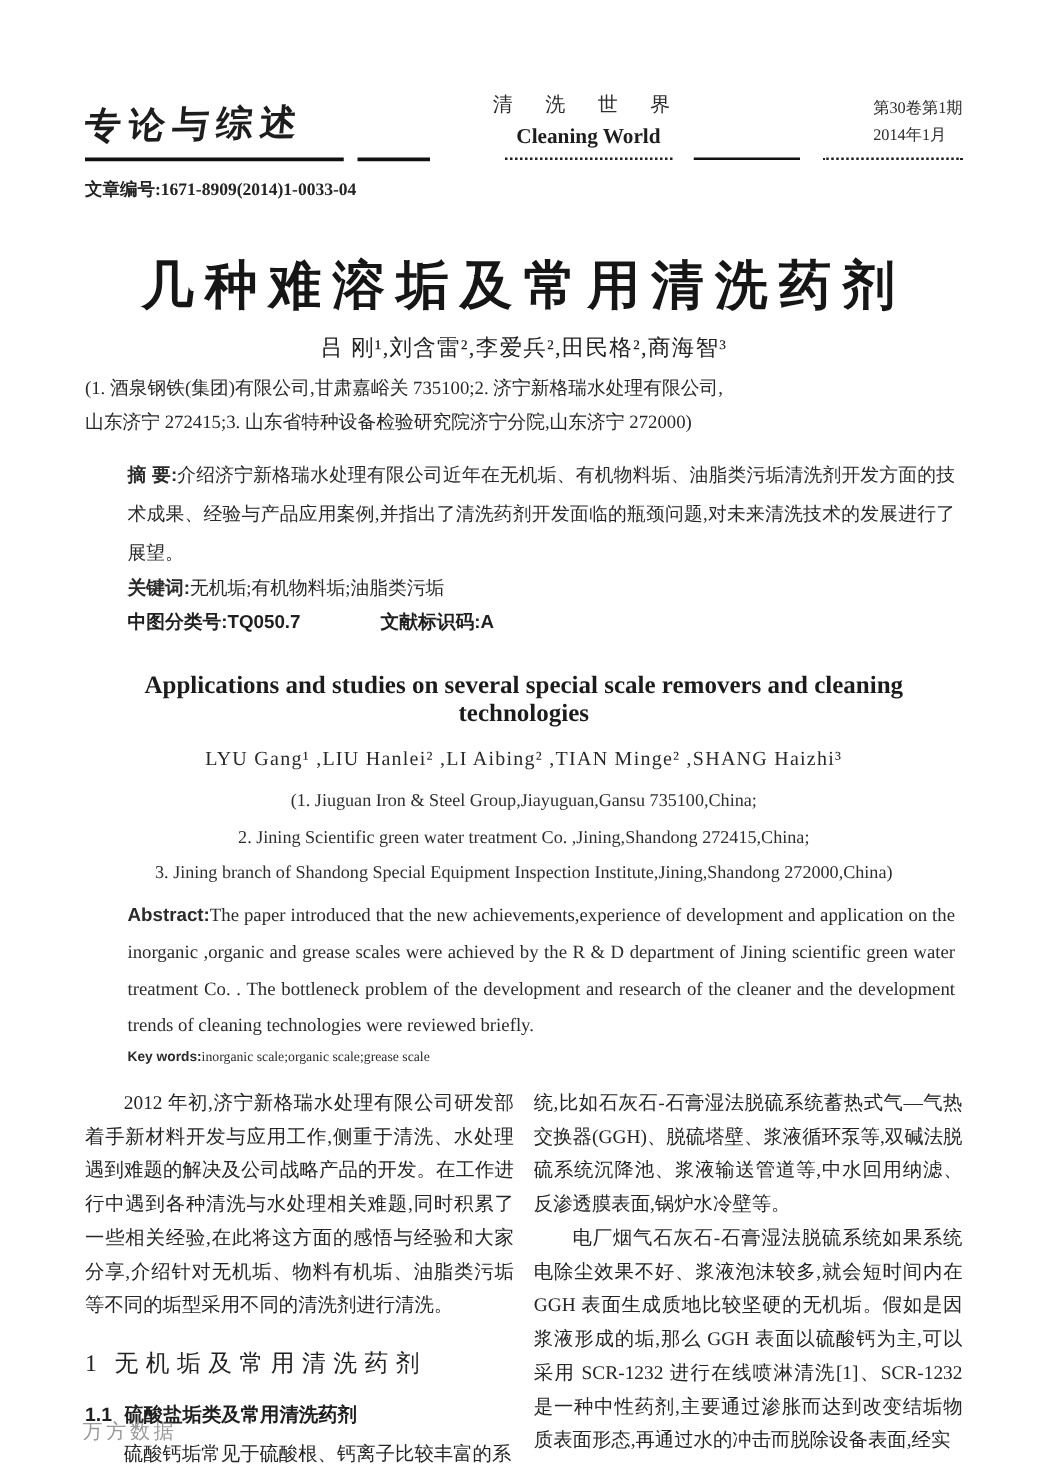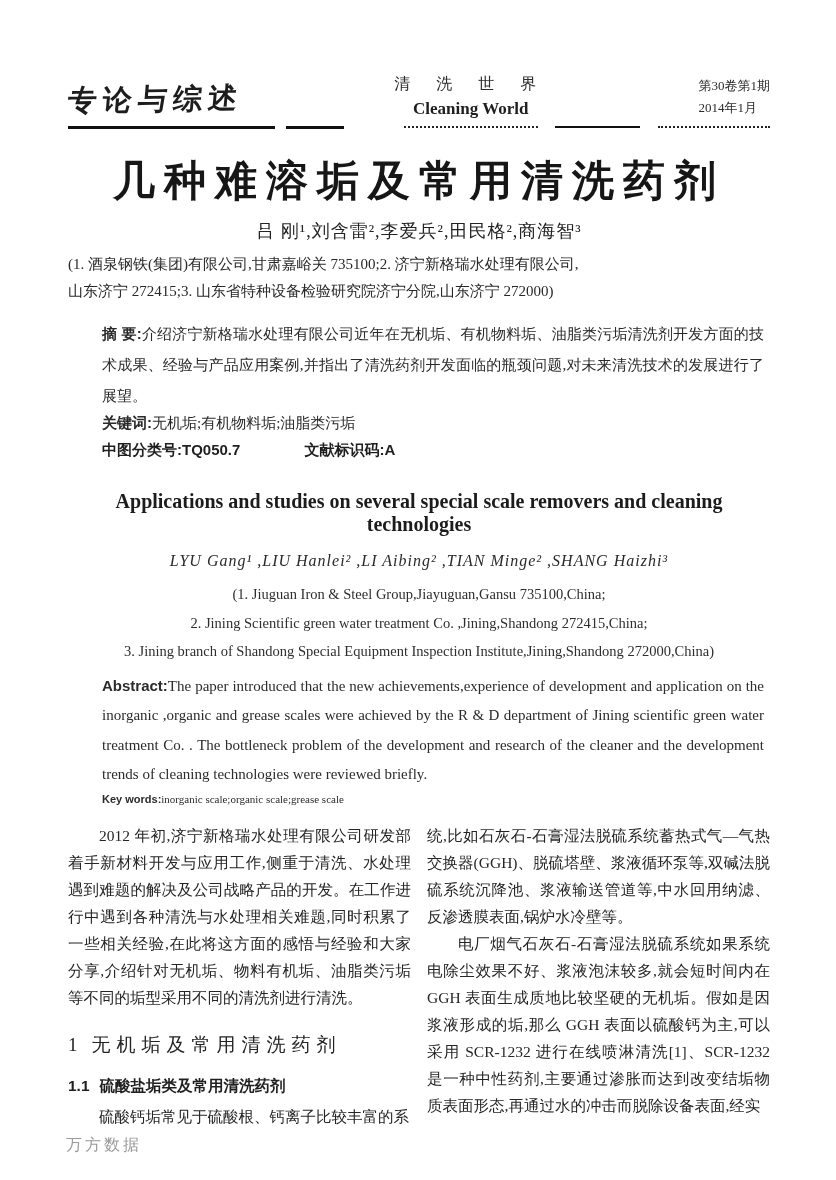--- a/index.html
+++ b/index.html
@@ -44,21 +44,21 @@
   .seg-solid-a { left: 0;   width: 207px; border-top: 3px solid #111; }
   .seg-solid-b { left: 218px; width: 58px; border-top: 3px solid #111; }
   .seg-dot-a   { left: 336px; width: 134px; border-top: 2px dotted #222; }
   .seg-solid-c { left: 487px; width: 85px; border-top: 2px solid #111; }
   .seg-dot-b   { left: 590px; width: 112px; border-top: 2px dotted #222; }
 
   .article-no { margin-top: 12px; font-size: 14px; font-weight: 600; color: #242424; }
 
   
   .cn-title {
-    margin-top: 22px;
+    margin-top: 39px;
     text-align: center;
     font-family: "Liberation Sans", "DejaVu Sans", sans-serif;
     font-size: 42px;
     font-weight: 700;
     letter-spacing: 9px;
     color: #161616;
     white-space: nowrap;
   }
   .cn-authors { margin-top: 10px; text-align: center; font-size: 18px; letter-spacing: 1px; color: #232323; }
   .cn-affil { margin-top: 8px; font-size: 15px; line-height: 1.8; color: #282828; }
@@ -72,21 +72,21 @@
   .clc-gap { display: inline-block; width: 64px; }
 
   
   .en-title {
     margin-top: 30px;
     text-align: center;
     font-size: 20px;
     font-weight: 700;
     color: #1c1c1c;
   }
-  .en-authors { margin-top: 16px; text-align: center; font-size: 16px; font-style: italic; letter-spacing: 1px; color: #2a2a2a; }
+  .en-authors { margin-top: 16px; text-align: center; font-size: 16px; letter-spacing: 1px; color: #2a2a2a; }
   .en-affil { margin-top: 10px; text-align: center; font-size: 14.5px; line-height: 1.95; color: #2e2e2e; }
   .en-abs-block { margin: 6px 6px 0 34px; }
   .en-abs { font-size: 15px; line-height: 1.95; text-align: justify; color: #2b2b2b; }
   .en-keywords { font-size: 11px; margin-top: 4px; color: #2b2b2b; }
 
   
   .body-cols { display: flex; gap: 16px; margin-top: 18px; }
   .bcol { width: 343px; font-size: 15.5px; line-height: 1.74; text-align: justify; color: #252525; }
   .bcol p.indent { text-indent: 2em; }
   .sec-h1 {
@@ -133,20 +133,21 @@
     </div>
 
     <div class="header-rule">
       <div class="seg seg-solid-a"></div>
       <div class="seg seg-solid-b"></div>
       <div class="seg seg-dot-a"></div>
       <div class="seg seg-solid-c"></div>
       <div class="seg seg-dot-b"></div>
     </div>
 
+    <div class="article-no">文章编号:1671-8909(2014)1-0033-04</div>
 
     <h1 class="cn-title">几种难溶垢及常用清洗药剂</h1>
     <div class="cn-authors">吕  刚¹,刘含雷²,李爱兵²,田民格²,商海智³</div>
     <div class="cn-affil">
       <div>(1. 酒泉钢铁(集团)有限公司,甘肃嘉峪关 735100;2. 济宁新格瑞水处理有限公司,</div>
       <div>山东济宁 272415;3. 山东省特种设备检验研究院济宁分院,山东济宁 272000)</div>
     </div>
 
     <div class="cn-abs-block">
       <p class="cn-abs"><span class="lbl-bold">摘  要:</span><span>介绍济宁新格瑞水处理有限公司近年在无机垢、有机物料垢、油脂类污垢清洗剂开发方面的技术成果、经验与产品应用案例,并指出了清洗药剂开发面临的瓶颈问题,对未来清洗技术的发展进行了展望。</span></p>

